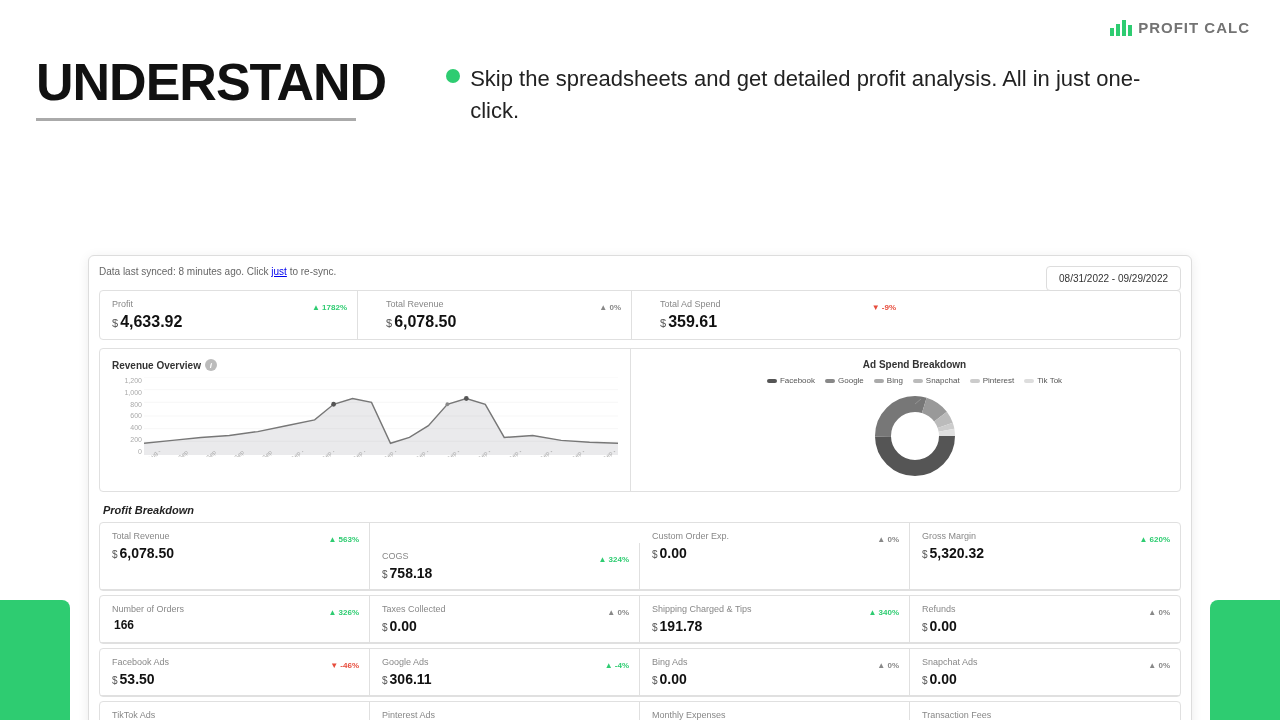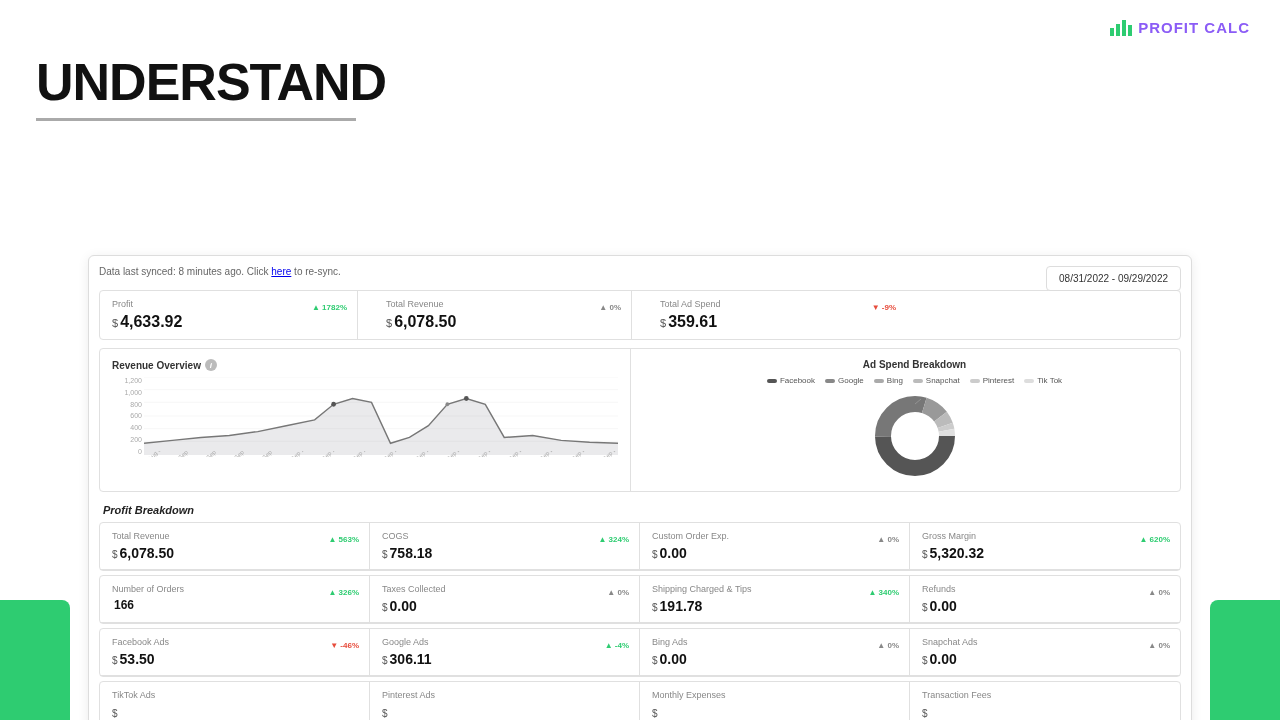--- a/index.html
+++ b/index.html
@@ -29,21 +29,21 @@
     }
     .logo-bars span {
       background: #2ecc71;
       width: 4px;
       display: inline-block;
     }
     .logo-text {
       font-size: 15px;
       font-weight: 800;
       letter-spacing: 1px;
-      color: #8b5cf6;
+      color: #737373;
     }
 
     
     .hero {
       position: absolute;
       top: 55px;
       left: 36px;
       right: 36px;
       display: flex;
       align-items: flex-start;
@@ -295,30 +295,34 @@
   <span class="logo-text">PROFIT CALC</span>
 </div>
 
 <div class="hero">
   <div>
     <div class="hero-title">
       <span>UNDERSTAND</span><br>
     </div>
     <div class="hero-title-underline"></div>
   </div>
+  <div class="hero-desc">
+    <div class="hero-bullet"></div>
+    <span>Skip the spreadsheets and get detailed profit analysis. All in just one-click.</span>
+  </div>
 </div>
 
 <div class="green-left"></div>
 <div class="green-right"></div>
 
 <div class="dashboard">
 
   <div style="position:relative; height: 20px; margin-bottom: 4px;">
     <div style="font-size:10px; color:#666;">
-      <span>Data last synced: 8 minutes ago. Click </span><a href="#">here</a><span> to re-sync.</span>
+      <span>Data last synced: 8 minutes ago. Click </span><a href="#">just</a><span> to re-sync.</span>
     </div>
     <div class="date-picker">08/31/2022 - 09/29/2022</div>
   </div>
 
   <div class="stats-row">
   <div class="stat-card">
     <div class="stat-label">Profit</div>
     <div class="stat-value">
       <span class="dollar">$</span>4,633.92
     </div>
@@ -448,21 +452,21 @@
   <div>
     <div class="breakdown-title">Profit Breakdown</div>
     <div class="breakdown-grid" id="breakdown-grid">
     <div class="stat-card" style="border-bottom: 1px solid rgb(224, 224, 224);">
       <div class="stat-label">Total Revenue</div>
       <div class="stat-value" style="font-size:14px;">
         <span class="dollar" style="font-size:10px;">$</span>6,078.50
       </div>
       <div class="stat-change positive">▲ 563%</div>
     </div>
-        <div class="stat-card" style="border-bottom: 1px solid rgb(224, 224, 224);">
+        <div class="stat-card" style="border-bottom: 1px solid rgb(224, 224, 224); margin-top: 20px;">
       <div class="stat-label">COGS</div>
       <div class="stat-value" style="font-size:14px;">
         <span class="dollar" style="font-size:10px;">$</span>758.18
       </div>
       <div class="stat-change positive">▲ 324%</div>
     </div>
         <div class="stat-card" style="border-bottom: 1px solid rgb(224, 224, 224);">
       <div class="stat-label">Custom Order Exp.</div>
       <div class="stat-value" style="font-size:14px;">
         <span class="dollar" style="font-size:10px;">$</span>0.00

